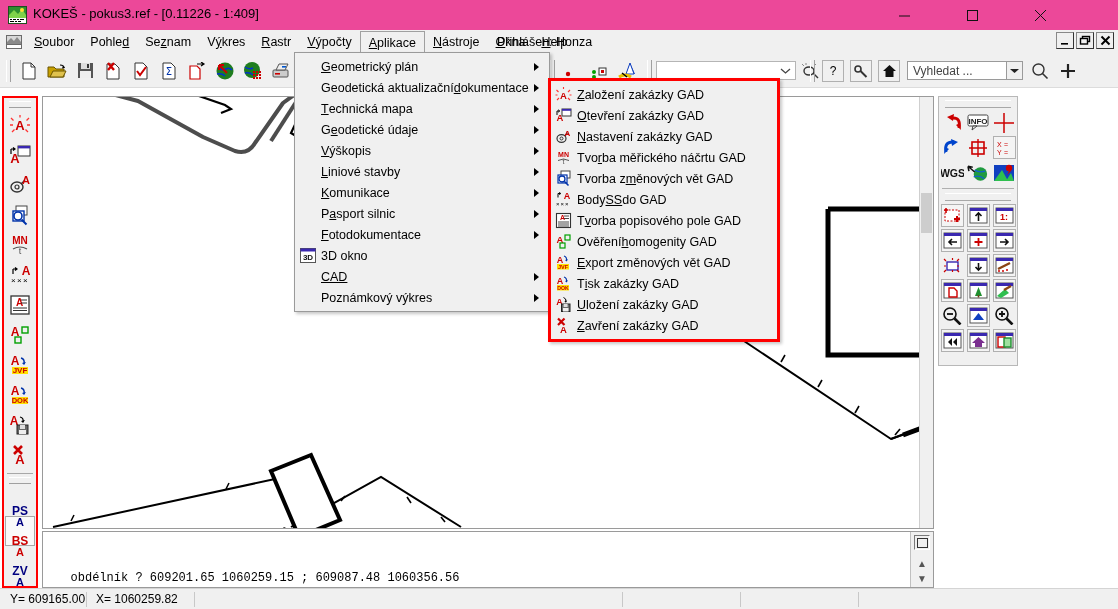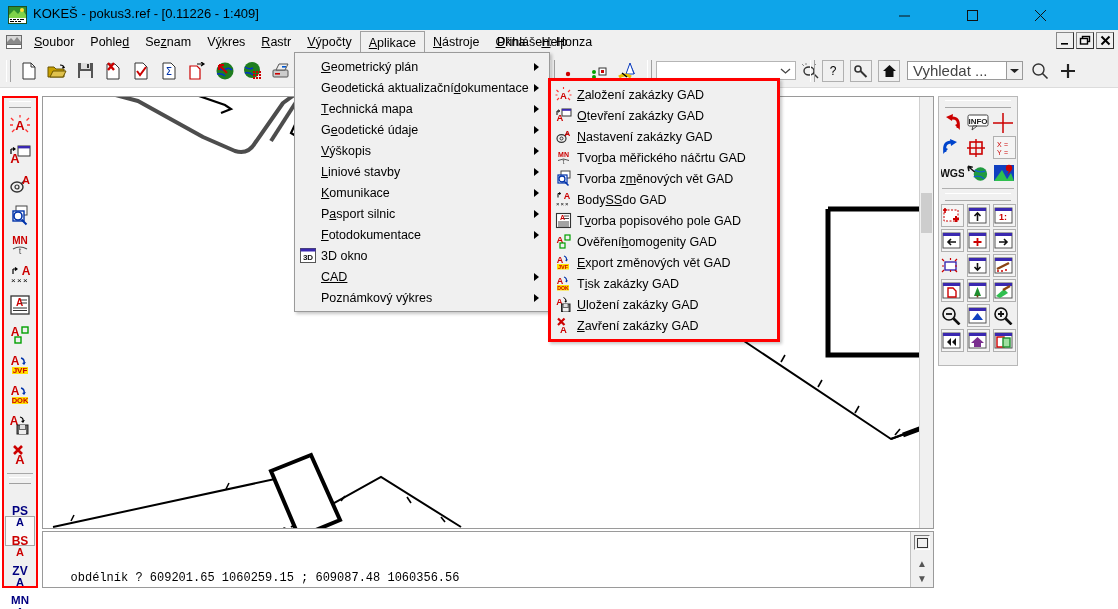--- a/index.html
+++ b/index.html
@@ -6,21 +6,21 @@
   body{
     width:1118px;height:609px;overflow:hidden;
     background:#f0f0f0;
     font-family:"Liberation Sans", sans-serif;
     font-size:12px;color:#000;
     -webkit-font-smoothing:none;
   }
   #app{position:relative;width:1118px;height:609px;background:#ffffff;}
 
   
-  .titlebar{position:absolute;left:0;top:0;width:1118px;height:30px;background:#0ea5e9;}
+  .titlebar{position:absolute;left:0;top:0;width:1118px;height:30px;background:#ec4899;}
   .title-icon{position:absolute;left:8px;top:6px;width:19px;height:18px;}
   .title-text{position:absolute;left:33px;top:6px;font-size:13px;color:#000;white-space:nowrap;}
   .wbtn{position:absolute;top:0;width:45px;height:30px;display:flex;align-items:center;justify-content:center;font-size:13px;color:#111;}
   .wbtn.min{left:882px;}
   .wbtn.max{left:950px;}
   .wbtn.close{left:1018px;}
   .wbtn svg{display:block;}
 
   
   .menubar{position:absolute;left:0;top:30px;width:1118px;height:24px;background:#f0f0f0;}
@@ -35,21 +35,21 @@
          display:flex;align-items:center;justify-content:center;font-size:10px;font-weight:bold;color:#000;box-sizing:border-box;}
 
   
   .toolbar{position:absolute;left:0;top:54px;width:1118px;height:33px;background:#f0f0f0;border-bottom:1px solid #dcdcdc;}
   .grip{width:3px;height:22px;border-left:1px solid #fff;border-right:1px solid #a0a0a0;margin:0 4px;align-self:center;}
   .tb-row{position:absolute;left:0;top:0;height:33px;display:flex;align-items:center;}
   .tbtn{width:26px;height:26px;display:flex;align-items:center;justify-content:center;margin:0 1px;}
   .tbtn svg{display:block;}
   .combo{width:140px;height:19px;border:1px solid #b5b5b5;background:#fff;box-sizing:border-box;display:flex;align-items:center;justify-content:flex-end;padding-right:4px;}
   .combo .cv{flex:1;padding-left:4px;font-size:11px;color:#000;}
-  .searchbox{width:100px;height:19px;border:1px solid #9a9a9a;background:#fff;box-sizing:border-box;display:flex;align-items:center;padding-left:5px;font-size:15px;color:#444;}
+  .searchbox{width:100px;height:19px;border:1px solid #9a9a9a;background:#fff;box-sizing:border-box;display:flex;align-items:center;padding-left:5px;font-size:12px;color:#444;}
   .dropbtn{width:16px;height:19px;border:1px solid #9a9a9a;border-left:none;background:#f0f0f0;box-sizing:border-box;display:flex;align-items:center;justify-content:center;}
   .qbtn{width:22px;height:22px;border:1px solid #b0b0b0;background:#f0f0f0;box-sizing:border-box;display:flex;align-items:center;justify-content:center;font-size:12px;}
 
   
   .leftbar{position:absolute;left:2px;top:96px;width:36px;height:492px;background:#f0f0f0;border:2px solid #ff0000;box-sizing:border-box;}
   .lb-inner{position:absolute;left:0;top:0;width:32px;}
   .lgrip{width:22px;height:5px;margin:3px auto 2px auto;border-top:1px solid #fff;border-bottom:1px solid #a0a0a0;}
   .lbtn{width:30px;height:30px;margin:0 auto;display:flex;align-items:center;justify-content:center;}
   .lbtn.sel{border:1px solid #a8a8a8;background:#fafafa;box-sizing:border-box;}
   .lsep{width:26px;height:1px;background:#a8a8a8;margin:3px auto;}
@@ -66,21 +66,21 @@
   .console .lines{position:absolute;left:6px;top:4px;font-family:"Liberation Mono","DejaVu Sans Mono",monospace;font-size:12px;line-height:17px;color:#000;white-space:pre;}
   .console-scroll{position:absolute;right:0;top:0;width:22px;height:100%;background:#f0f0f0;border-left:1px solid #c0c0c0;}
   .cs-box{position:absolute;left:3px;top:3px;width:16px;height:15px;border:1px solid #7a7a7a;border-right-color:#fff;border-bottom-color:#fff;background:#f0f0f0;box-sizing:border-box;display:flex;align-items:center;justify-content:center;}
   .cs-box i{display:block;width:9px;height:8px;border:1.5px solid #333;}
   .cs-arrow{position:absolute;left:5px;width:12px;height:11px;display:flex;align-items:center;justify-content:center;color:#555;font-size:10px;}
 
   
   .rightpanel{position:absolute;left:938px;top:96px;width:80px;height:270px;background:#f0f0f0;border:1px solid #b8b8b8;box-sizing:border-box;}
   .rgrip{width:66px;height:6px;margin:3px auto 3px auto;border-top:1px solid #fff;border-bottom:1px solid #a8a8a8;}
   .rrow{display:flex;justify-content:center;gap:3px;margin:2px 0;}
-  .rbtn{width:23px;height:23px;display:flex;align-items:center;}
+  .rbtn{width:23px;height:23px;display:flex;align-items:center;justify-content:center;}
   .rbtn.box{border:1px solid #b0b0b0;background:#f4f4f4;box-sizing:border-box;}
   .rsep{width:72px;height:1px;background:#b0b0b0;margin:4px auto;}
 
   
   .statusbar{position:absolute;left:0;top:588px;width:1118px;height:21px;background:#f0f0f0;border-top:1px solid #d4d4d4;}
   .sb-seg{position:absolute;top:0;height:21px;line-height:21px;font-size:12px;padding-left:6px;}
   .sb-div{position:absolute;top:3px;width:1px;height:15px;background:#c8c8c8;}
 
   
   .menu{position:absolute;background:#f0f0f0;border:1px solid #9a9a9a;box-shadow:2px 2px 3px rgba(0,0,0,.22);}
@@ -940,14 +940,23 @@
     <div class="mrow">
       <span class="micon">
         <svg width="17" height="17" viewBox="0 0 17 17">
             <text x="8.5" y="15.5" font-size="9.5" font-weight="bold" text-anchor="middle" fill="#cc0000" font-family="Liberation Sans">A</text>
             <path d="M3 1.5 l6.5 6.5 M9.5 1.5 l-6.5 6.5" stroke="#cc0000" stroke-width="2.2"></path>
           </svg>
       </span><u>Z</u>avření zakázky GAD
     </div>
   </div>
 
+  <div class="statusbar">
+    <div class="sb-seg" style="left:4px;">Y=  609165.00</div>
+    <div class="sb-div" style="left:86px;"></div>
+    <div class="sb-seg" style="left:90px;">X=  1060259.82</div>
+    <div class="sb-div" style="left:194px;"></div>
+    <div class="sb-div" style="left:622px;"></div>
+    <div class="sb-div" style="left:740px;"></div>
+    <div class="sb-div" style="left:858px;"></div>
+  </div>
 
 </div>
 
 </body></html>

